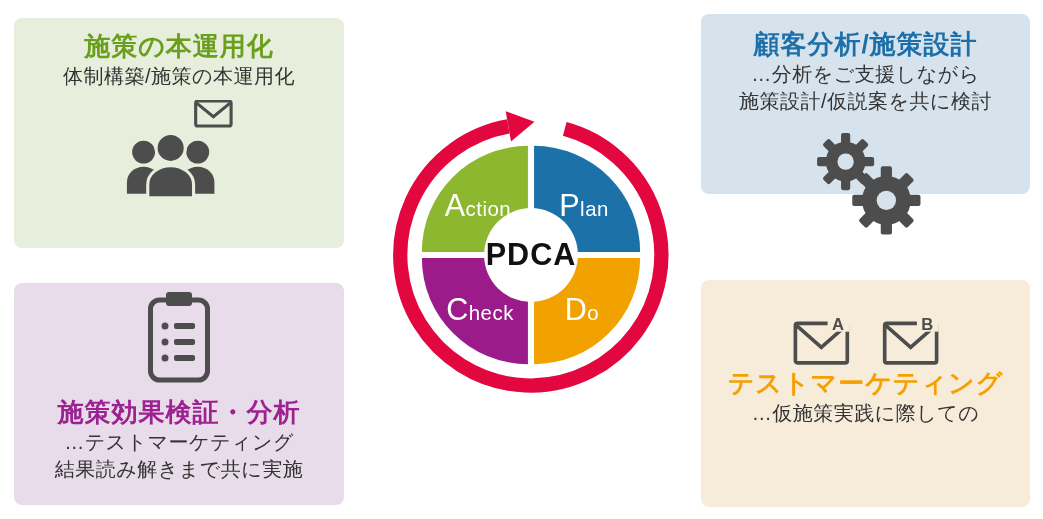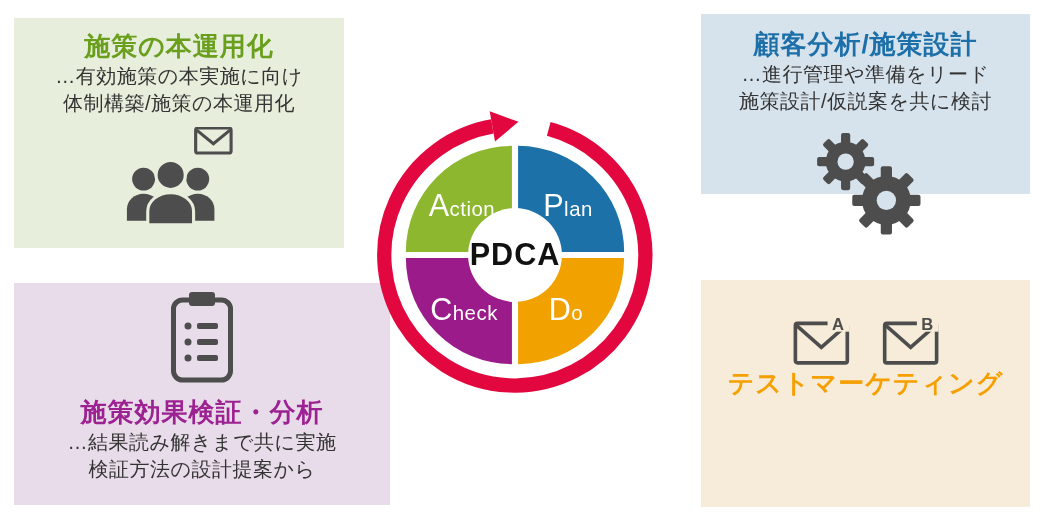--- a/index.html
+++ b/index.html
@@ -10,69 +10,68 @@
   }
   .stage {
     position:relative;
     width:1043px;
     height:519px;
     background:#ffffff;
     overflow:hidden;
   }
   .card {
     position:absolute;
-    border-radius:0;
+    border-radius:8px;
     display:flex;
     flex-direction:column;
     align-items:center;
     text-align:center;
   }
   .card-title {
     font-size:26px;
     font-weight:bold;
     letter-spacing:1px;
     line-height:1.25;
   }
   .card-line {
     font-size:20px;
     color:#333;
     letter-spacing:0.5px;
     line-height:1.35;
   }
   
   .card.tl { left:14px;  top:18px;  width:330px; height:230px; background:#e7eedb; padding-top:12px; }
   .card.tr { left:701px; top:14px;  width:329px; height:180px; background:#d6e3ed; padding-top:14px; }
-  .card.bl { left:14px;  top:283px; width:376px; height:222px; background:#e9dcea; padding-top:9px;  }
+  .card.bl { left:14px;  top:283px; width:330px; height:222px; background:#e9dcea; padding-top:9px;  }
   .card.br { left:701px; top:280px; width:329px; height:227px; background:#f6ecd9; padding-top:33px; }
   .card.tl .card-title { color:#699f1c; }
   .card.tr .card-title { color:#1c6fa8; }
   .card.bl .card-title { color:#9c2191; margin-top:12px; }
   .card.br .card-title { color:#f5a000; }
   .icon-wrap { display:flex; justify-content:center; align-items:center; }
   .card.tl .icon-wrap { margin-top:10px; }
   .card.tr .icon-wrap { margin-top:14px; }
   .pdca-wrap {
     position:absolute;
-    left:362px;
+    left:378px;
     top:102px;
     width:306px;
     height:306px;
   }
   .pdca-wrap svg { display:block; width:306px; height:306px; }
   .quad-label { fill:#ffffff; letter-spacing:0.5px; }
   .pdca-center-text { font-weight:bold; fill:#111111; letter-spacing:1px; }
 </style>
 </head>
 <body>
 
 <div class="stage">
 
   <section class="card tl">
     <h2 class="card-title">施策の本運用化</h2>
-    <p class="card-line">…有効施策の本実施に向け</p>
     <p class="card-line">体制構築/施策の本運用化</p>
     <div class="icon-wrap">
       <svg width="118" height="100" viewBox="0 0 112 96" aria-hidden="true">
         <g fill="none" stroke="#4d4d4d" stroke-width="3">
           <rect x="72" y="1" width="34" height="24" rx="2"></rect>
           <path d="M73,3 L89,16 L105,3"></path>
         </g>
         <g fill="#4d4d4d">
           <circle cx="22" cy="50" r="11"></circle>
           <path d="M6,90 v-11 a16,15 0 0 1 32,0 v11 z"></path>
@@ -80,21 +79,21 @@
           <path d="M58,90 v-11 a16,15 0 0 1 32,0 v11 z"></path>
           <circle cx="48" cy="46" r="14" stroke="#e7eedb" stroke-width="3"></circle>
           <path d="M26,94 v-13 a22,18 0 0 1 44,0 v13 z" stroke="#e7eedb" stroke-width="3"></path>
         </g>
       </svg>
     </div>
   </section>
 
   <section class="card tr">
     <h2 class="card-title">顧客分析/施策設計</h2>
-    <p class="card-line">…進行管理や準備をリード</p>
+    <p class="card-line">…分析をご支援しながら</p>
     <p class="card-line">施策設計/仮説案を共に検討</p>
     <div class="icon-wrap">
       <svg width="110" height="106" viewBox="0 0 108 104" aria-hidden="true">
         <g transform="translate(34,32)">
           <g fill="#4d4d4d">
             <circle r="19.5"></circle>
             <rect x="-4.5" y="-28" width="9" height="12" rx="2"></rect>
             <rect x="-4.5" y="-28" width="9" height="12" rx="2" transform="rotate(45)"></rect>
             <rect x="-4.5" y="-28" width="9" height="12" rx="2" transform="rotate(90)"></rect>
             <rect x="-4.5" y="-28" width="9" height="12" rx="2" transform="rotate(135)"></rect>
@@ -132,40 +131,41 @@
           <circle cx="19" cy="34" r="3.5"></circle>
             <rect x="28" y="31" width="21" height="6" rx="2"></rect>
           <circle cx="19" cy="50" r="3.5"></circle>
             <rect x="28" y="47" width="21" height="6" rx="2"></rect>
           <circle cx="19" cy="66" r="3.5"></circle>
             <rect x="28" y="63" width="21" height="6" rx="2"></rect>
         </g>
       </svg>
     </div>
     <h2 class="card-title">施策効果検証・分析</h2>
-    <p class="card-line">…結果読み解きまで共に実施</p>
-    <p class="card-line">検証方法の設計提案から</p>
+    <p class="card-line">…テストマーケティング</p>
+    <p class="card-line">結果読み解きまで共に実施</p>
   </section>
 
   <section class="card br">
     <div class="icon-wrap">
       <svg width="150" height="54" viewBox="0 0 140 52" aria-hidden="true">
         <g fill="none" stroke="#4d4d4d" stroke-width="3.5">
           <rect x="2" y="10" width="50" height="38" rx="2"></rect>
           <path d="M3,12 L27,33 L51,12"></path>
           <rect x="88" y="10" width="50" height="38" rx="2"></rect>
           <path d="M89,12 L113,33 L137,12"></path>
         </g>
         <rect x="33" y="3" width="21" height="15" fill="#f6ecd9"></rect>
         <text x="43" y="16" text-anchor="middle" font-size="16" font-weight="bold" fill="#4d4d4d">A</text>
         <rect x="119" y="3" width="21" height="15" fill="#f6ecd9"></rect>
         <text x="129" y="16" text-anchor="middle" font-size="16" font-weight="bold" fill="#4d4d4d">B</text>
       </svg>
     </div>
     <h2 class="card-title">テストマーケティング</h2>
+    <p class="card-line">…仮施策実践に際しての</p>
   </section>
 
   <div class="pdca-wrap">
     <svg viewBox="0 0 300 300" aria-hidden="true">
 
       <path d="M 183.1 26.4 A 128 128 0 1 1 127.8 23.9" fill="none" stroke-width="14" stroke="#e2083f"></path>
       <polygon points="153.4,19.4 130.4,38.7 125.2,9.1" fill="#e2083f"></polygon>
 
       <path d="M147,147 L147,43 A104,104 0 0 0 43,147 Z" fill="#8cb72e"></path>
       <path d="M153,147 L257,147 A104,104 0 0 0 153,43 Z" fill="#1c72a8"></path>

